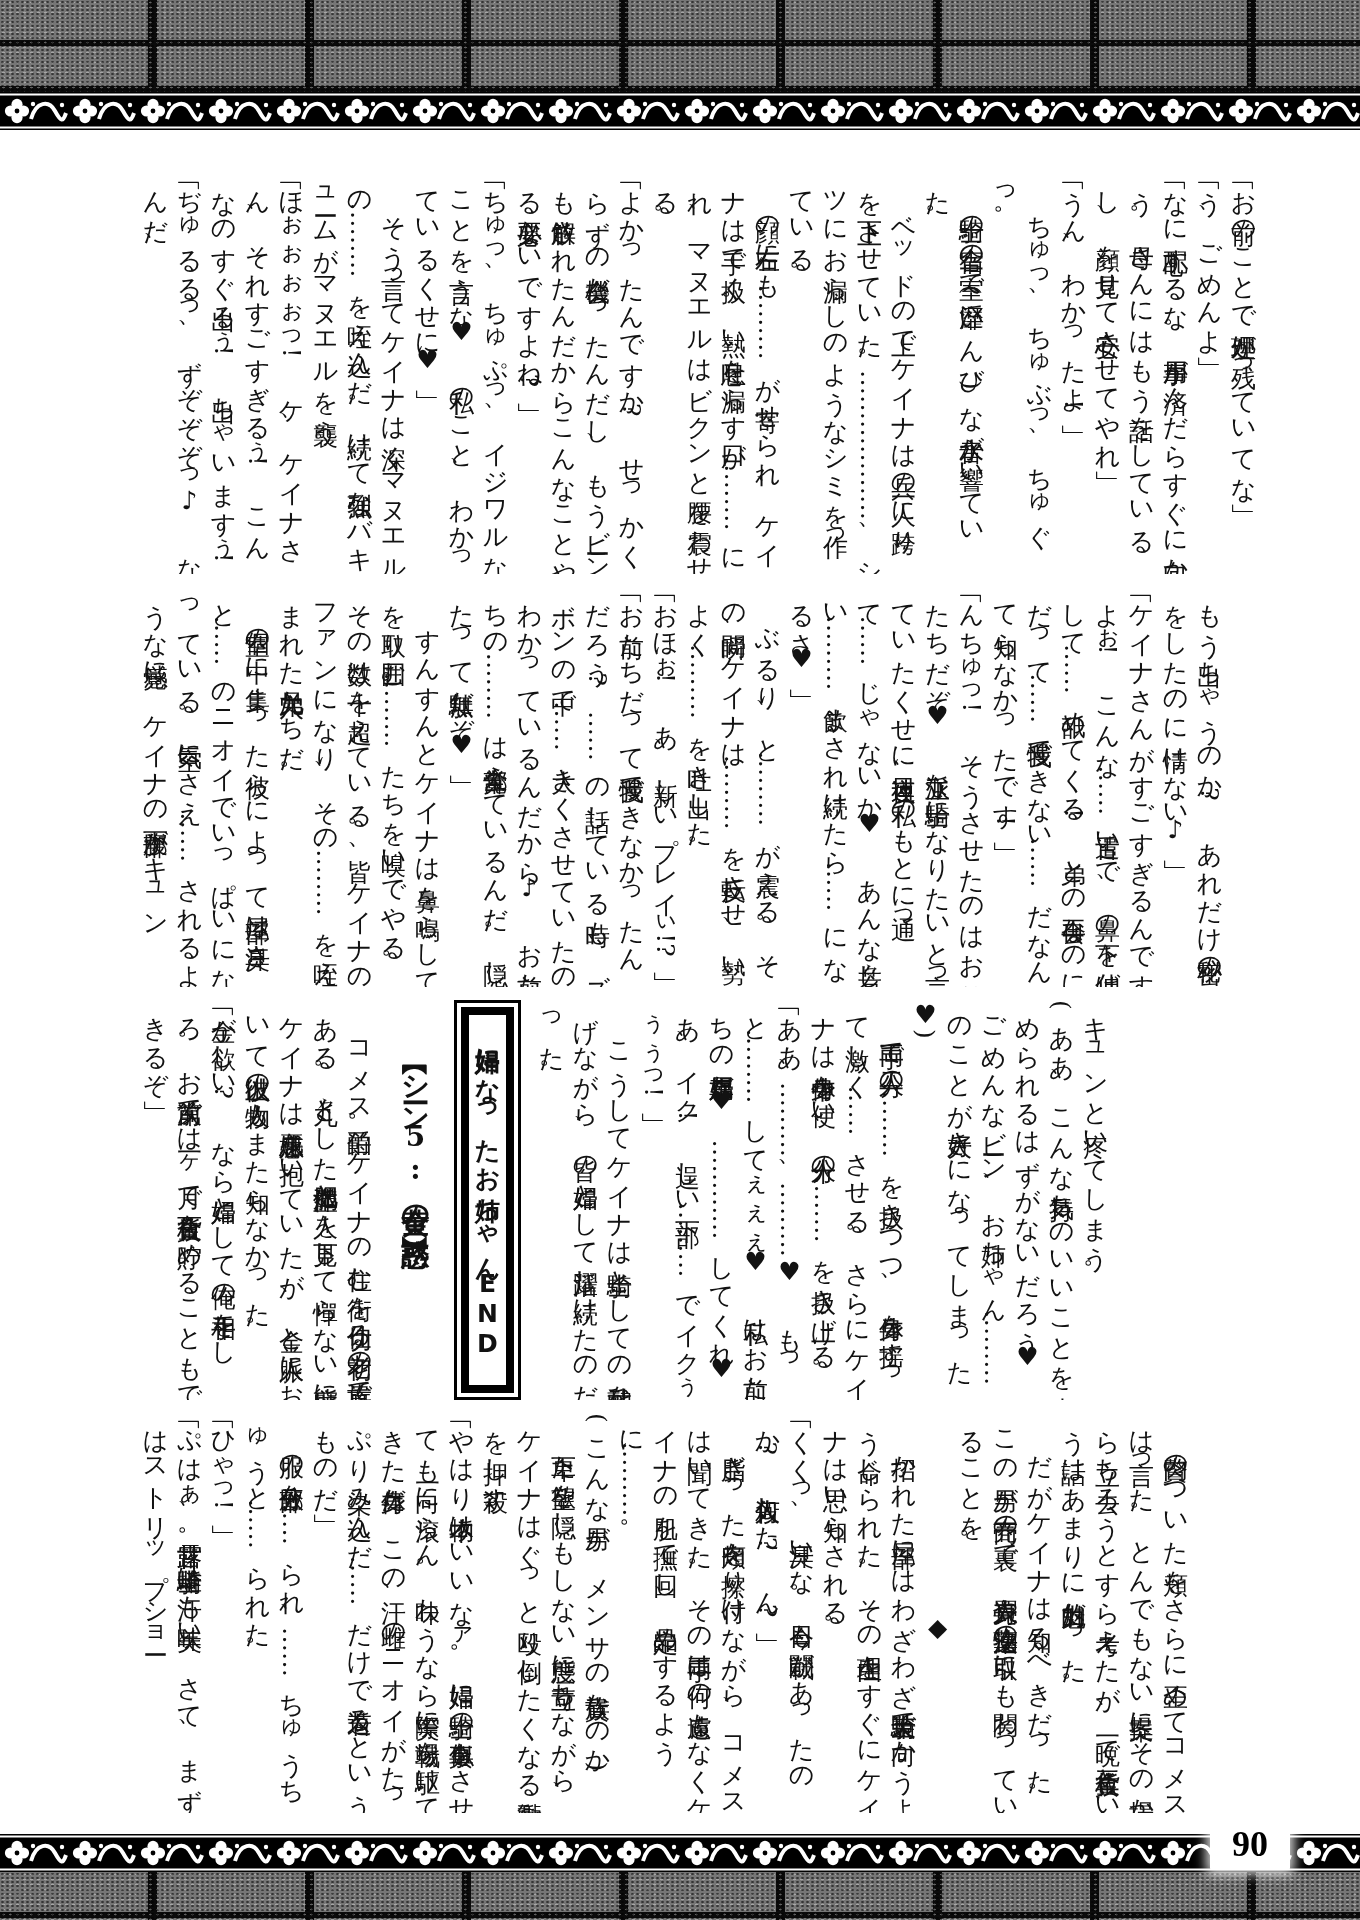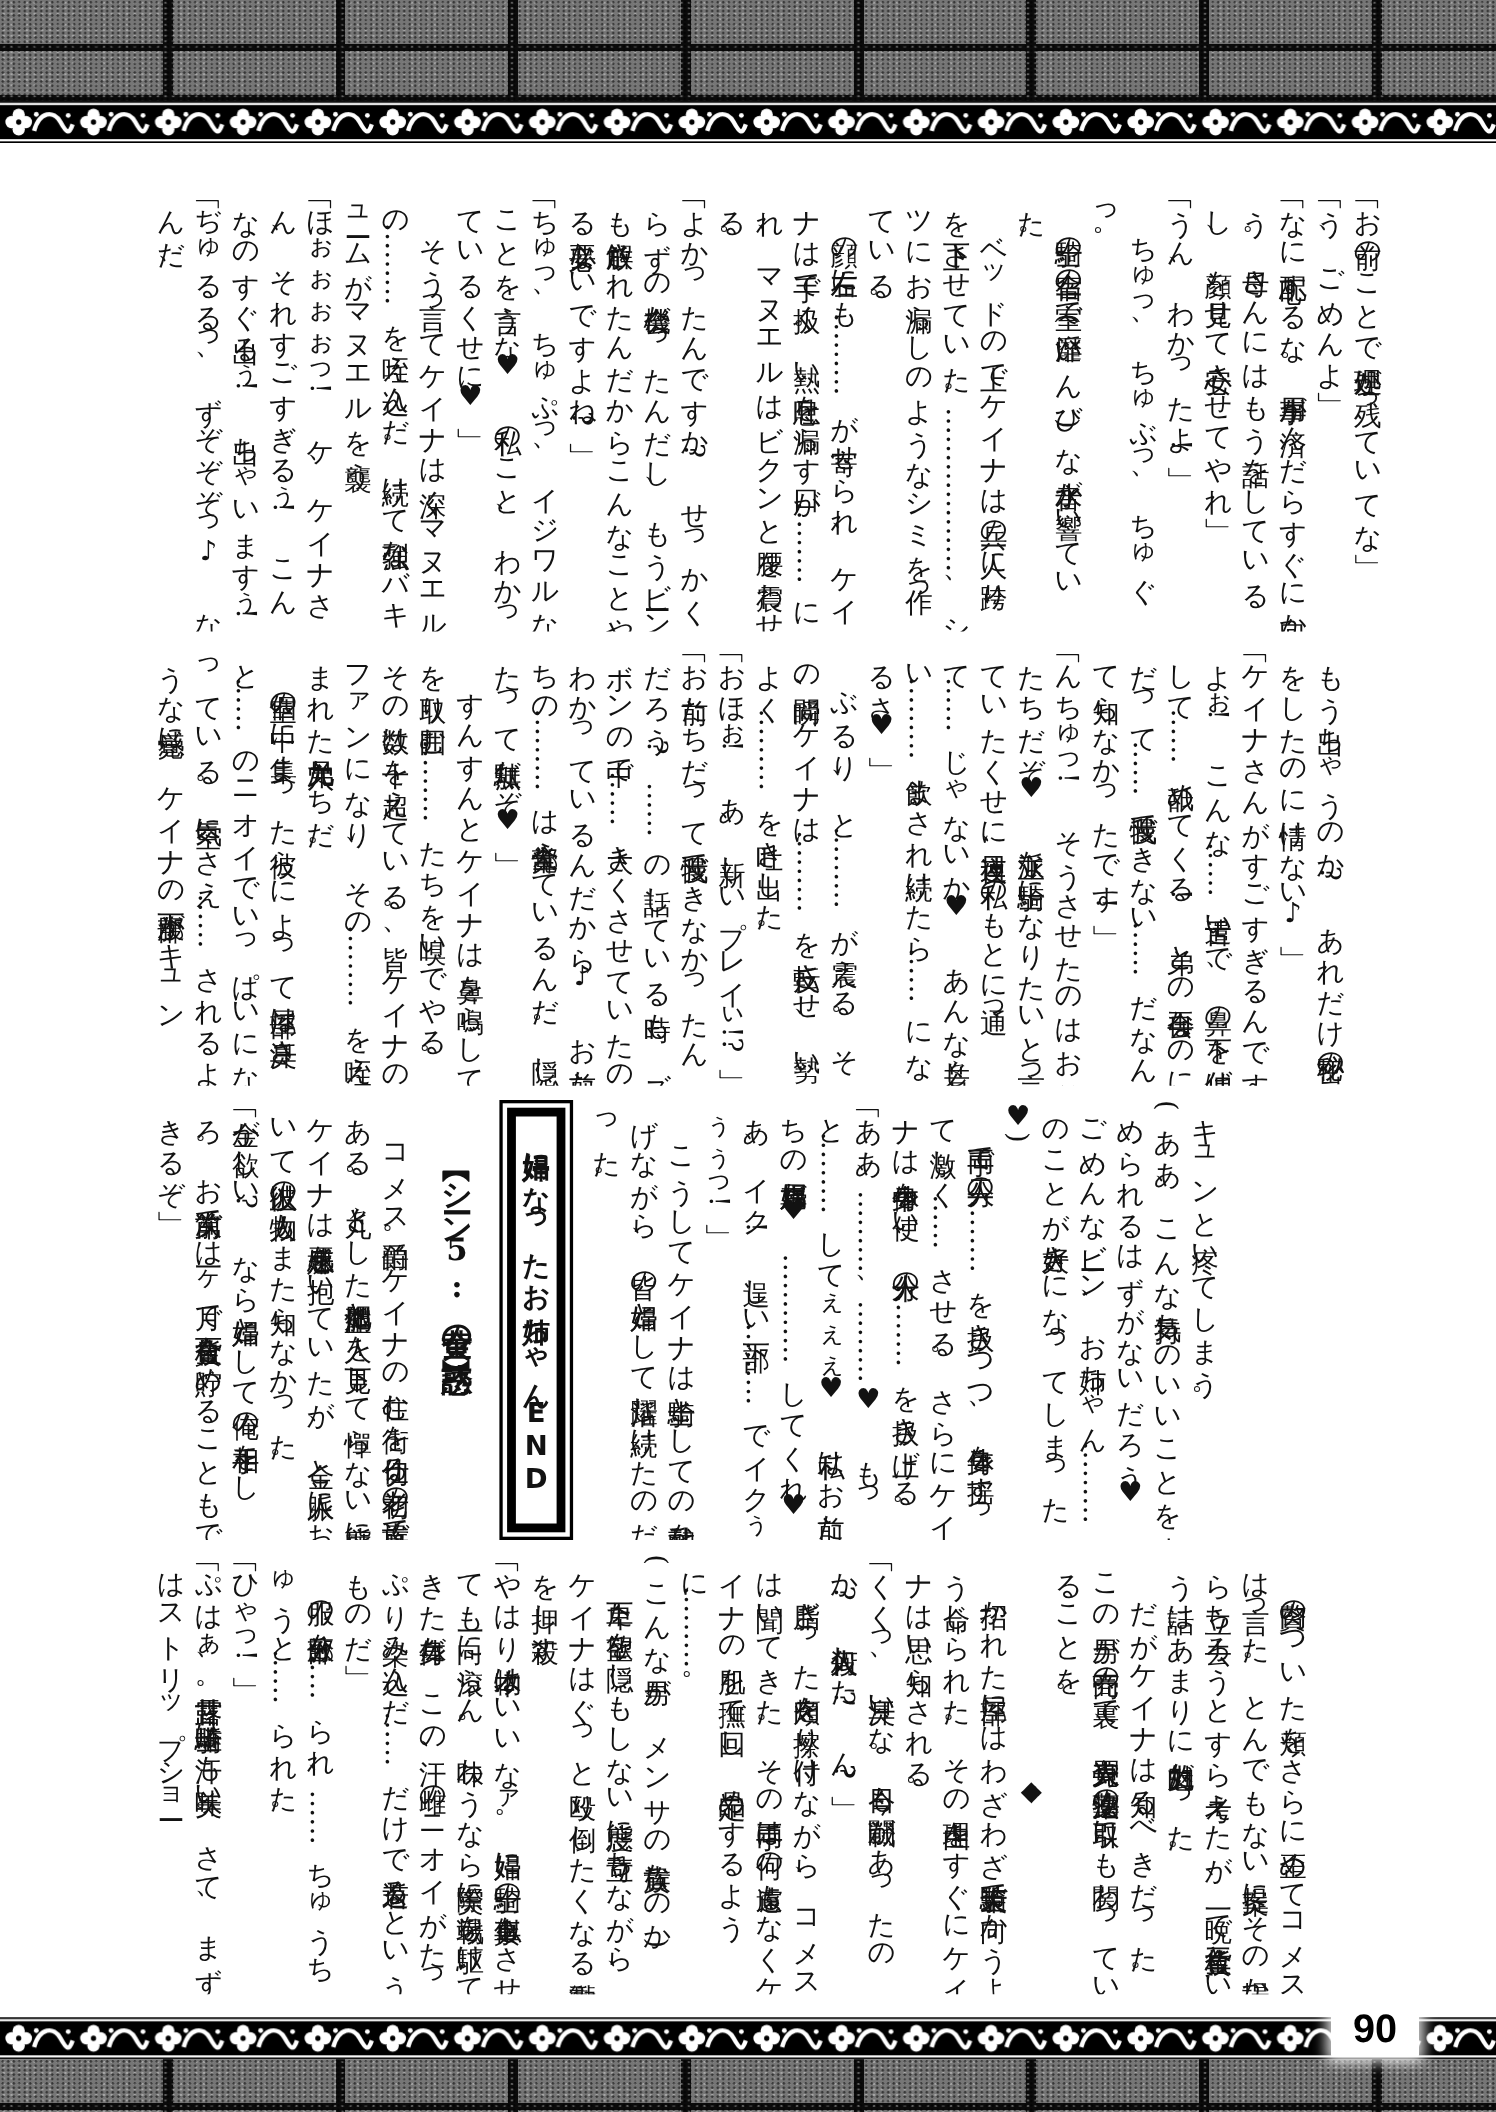--- a/index.html
+++ b/index.html
@@ -18,21 +18,21 @@
   .brick-bottom{position:absolute;bottom:0;left:0;height:48px;}
   
   .ornament{position:absolute;left:0;width:100%;height:38px;background:#000;}
   .ornament-top{top:92px;}
   .ornament-bottom{bottom:48px;}
   .ornament svg{display:block;width:100%;height:38px;}
   
   .page-badge{position:absolute;right:70px;bottom:50px;width:80px;height:52px;
     background:#ffffff;border-radius:9px 9px 2px 2px;z-index:3;
     display:flex;align-items:center;justify-content:center;
-    font-family:Liberation Sans, sans-serif;font-size:36px;font-weight:bold;color:#000;
+    font-family:Liberation Serif, serif;font-size:36px;font-weight:bold;color:#000;
     box-shadow:0 0 12px 4px rgba(255,255,255,.85);}
   
   .content{position:absolute;top:130px;left:0;right:0;bottom:86px;
     padding:44px 74px 0 138px;box-sizing:border-box;}
   .band{writing-mode:vertical-rl;text-orientation:mixed;
     height:400px;margin-bottom:13px;overflow:hidden;
     font-size:25px;line-height:34px;letter-spacing:0;}
   .band p{margin:0;padding:0;}
   
   .end-box{height:400px;box-sizing:border-box;border:3px solid #000;padding:4px;

